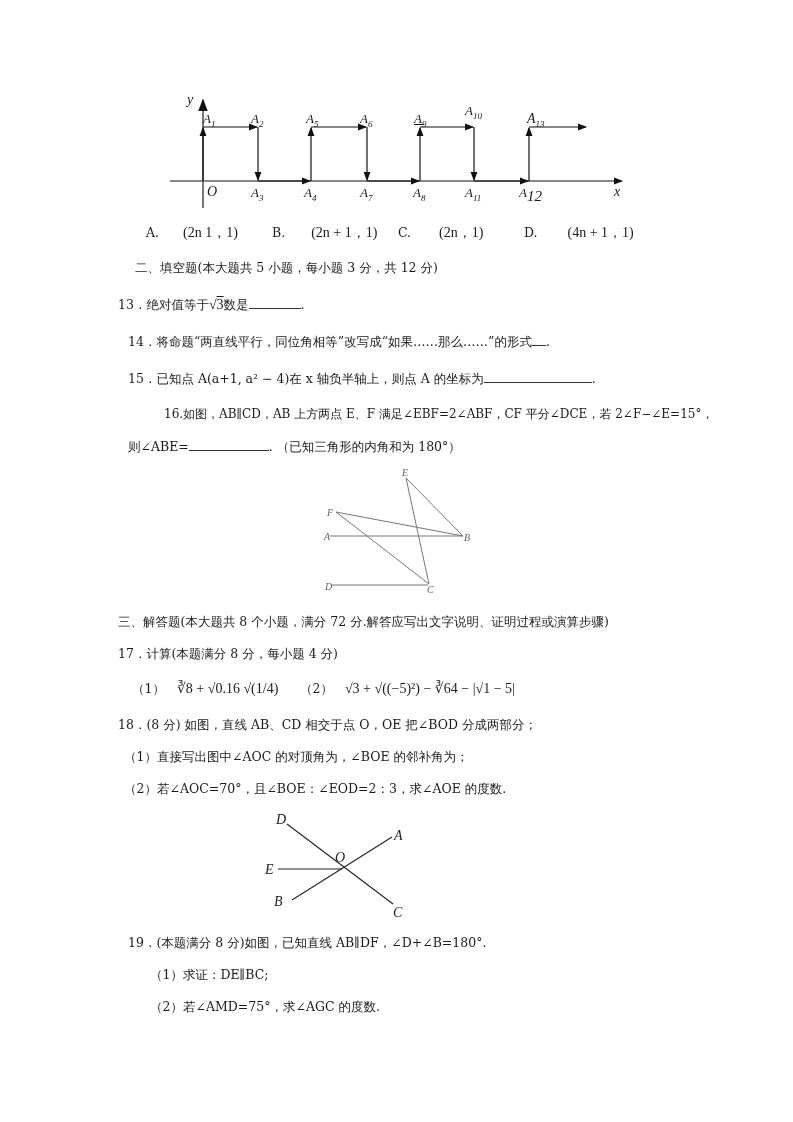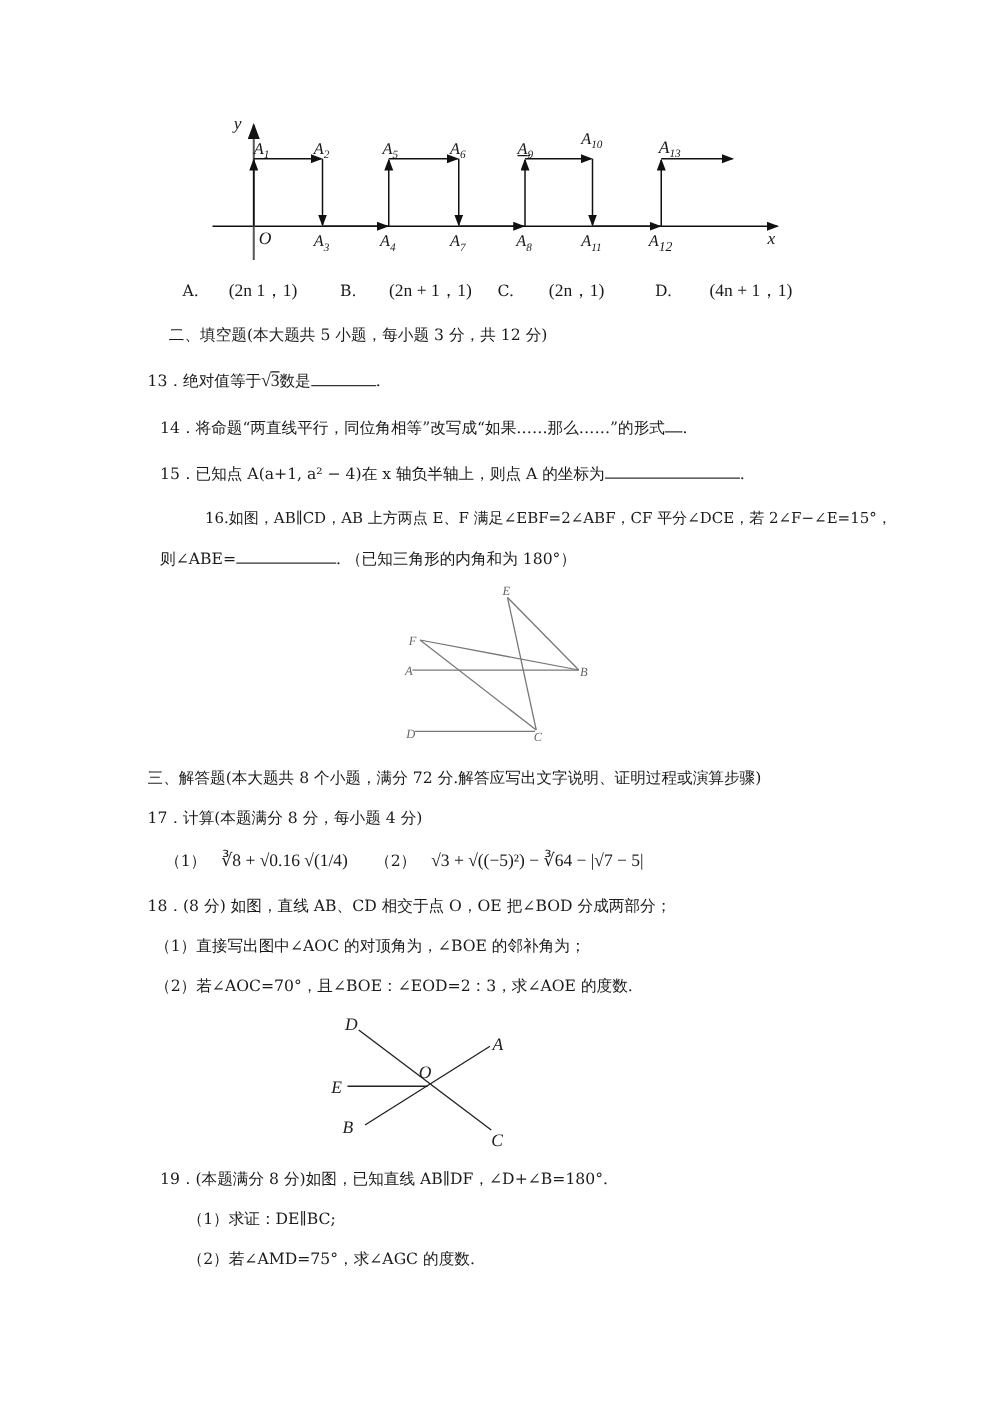--- a/index.html
+++ b/index.html
@@ -53,21 +53,21 @@
 <div class="line it" style="left:360px;top:110px;font-size:13px;">A<sub style="font-size:9px">6</sub></div>
 <div class="line it" style="left:414px;top:110px;font-size:13px;text-decoration:underline;">A<sub style="font-size:9px">9</sub></div>
 <div class="line it" style="left:465px;top:102px;font-size:13px;">A<sub style="font-size:9px">10</sub></div>
 <div class="line it" style="left:527px;top:110px;font-size:14px;">A<sub style="font-size:9px">13</sub></div>
 
 <div class="line it" style="left:251px;top:184px;font-size:13px;">A<sub style="font-size:9px">3</sub></div>
 <div class="line it" style="left:304px;top:184px;font-size:13px;">A<sub style="font-size:9px">4</sub></div>
 <div class="line it" style="left:360px;top:184px;font-size:13px;">A<sub style="font-size:9px">7</sub></div>
 <div class="line it" style="left:413px;top:184px;font-size:13px;">A<sub style="font-size:9px">8</sub></div>
 <div class="line it" style="left:465px;top:184px;font-size:13px;">A<sub style="font-size:9px">11</sub></div>
-<div class="line it" style="left:519px;top:184px;font-size:13px;">A<sub style="font-size:11px">12</sub></div>
+<div class="line it" style="left:519px;top:184px;font-size:13px;">A<sub style="font-size:15px">12</sub></div>
 
 <div class="opt" style="left:146px;top:224px;">
   <span>A.</span>
   <span class="math" style="margin-left:20px;">(2n  1，1)</span>
 </div>
 <div class="opt" style="left:272px;top:224px;">
   <span>B.</span>
   <span class="math" style="margin-left:22px;">(2n + 1，1)</span>
 </div>
 <div class="opt" style="left:398px;top:224px;">
@@ -119,21 +119,21 @@
 
 <div class="line" style="left:118px;top:613px;">三、解答题(本大题共 8 个小题，满分 72 分.解答应写出文字说明、证明过程或演算步骤)</div>
 <div class="line" style="left:118px;top:645px;">17．计算(本题满分 8 分，每小题 4 分)</div>
 
 <div class="line" style="left:132px;top:680px;">
   <span>（1）</span>
   <span class="math" style="margin-left:8px;">∛8 + √0.16  √(1/4)</span>
 </div>
 <div class="line" style="left:300px;top:680px;">
   <span>（2）</span>
-  <span class="math" style="margin-left:8px;">√3 + √((−5)²) − ∛64  − |√7 − 5|</span>
+  <span class="math" style="margin-left:8px;">√3 + √((−5)²) − ∛64  − |√1 − 5|</span>
 </div>
 
 <div class="line" style="left:118px;top:716px;">18．(8 分) 如图，直线 AB、CD 相交于点 O，OE 把∠BOD 分成两部分；</div>
 <div class="line" style="left:124px;top:748px;">（1）直接写出图中∠AOC 的对顶角为，∠BOE 的邻补角为；</div>
 <div class="line" style="left:124px;top:780px;">（2）若∠AOC=70°，且∠BOE：∠EOD=2：3，求∠AOE 的度数.</div>
 
 <svg width="793" height="1122" viewBox="0 0 793 1122" style="pointer-events:none;">
   <g stroke="#222" stroke-width="1.1" fill="none">
     <line x1="287" y1="824" x2="393" y2="904"></line>
     <line x1="292" y1="900" x2="392" y2="837"></line>

